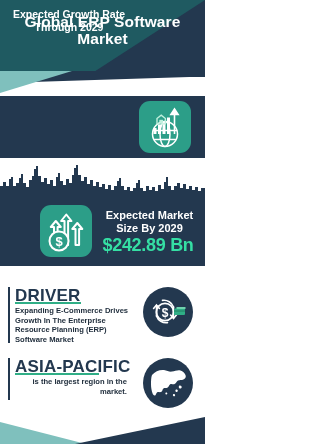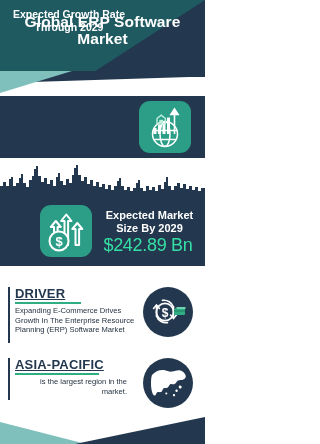--- a/index.html
+++ b/index.html
@@ -37,30 +37,30 @@
   
   .skyline-wrap{position:absolute;left:0;top:158px;width:205px;height:40px;background:#ffffff;overflow:hidden;}
   .skyline-wrap svg{position:absolute;left:0;bottom:0;width:205px;height:34px;display:block;}
 
   
   .band2{position:absolute;left:0;top:196px;width:205px;height:70px;background:#23384f;}
   .icon-sq.b{left:40px;top:205px;width:52px;height:52px;}
   .band2-text{position:absolute;left:98px;top:209px;width:103px;text-align:center;color:#ffffff;
       font-size:11px;font-weight:600;line-height:12.5px;}
   .band2-value{position:absolute;left:94px;top:235px;width:108px;text-align:center;color:#35dfa4;
-      font-size:18px;font-weight:normal;letter-spacing:-.3px;}
+      font-size:18px;font-weight:bold;letter-spacing:-.3px;}
 
   
   .vbar{position:absolute;left:8px;width:2px;background:#23384f;}
   .vbar.d{top:287px;height:56px;}
   .vbar.a{top:358px;height:42px;}
 
-  .blk-title{position:absolute;color:#23384f;font-size:13px;font-weight:bold;letter-spacing:.2px;text-decoration:underline;}
+  .blk-title{position:absolute;color:#23384f;font-size:17px;font-weight:bold;letter-spacing:.2px;}
   .blk-rule{position:absolute;height:1.6px;background:#2fae86;}
-  .blk-body{position:absolute;color:#1d2b3a;font-size:7.6px;font-weight:normal;line-height:9.6px;}
+  .blk-body{position:absolute;color:#1d2b3a;font-size:7.6px;font-weight:bold;line-height:9.6px;}
 
   .d-title{left:15px;top:286px;}
   .d-rule{left:15px;top:302px;width:66px;}
   .d-body{left:15px;top:306px;width:120px;}
 
   .a-title{left:15px;top:357px;}
   .a-rule{left:15px;top:373px;width:84px;}
   .a-body{left:15px;top:377px;width:112px;text-align:right;}
 
   .circ{position:absolute;border-radius:50%;background:#23384f;}

